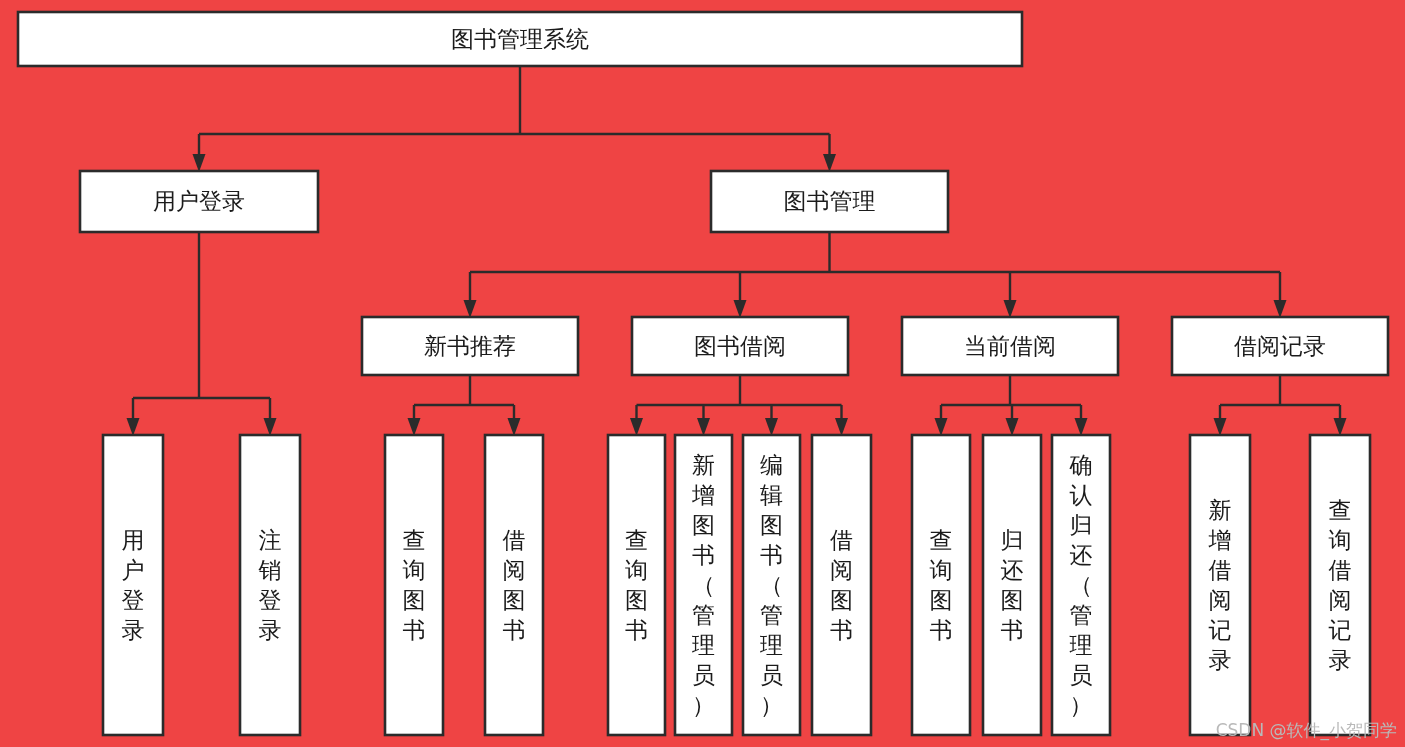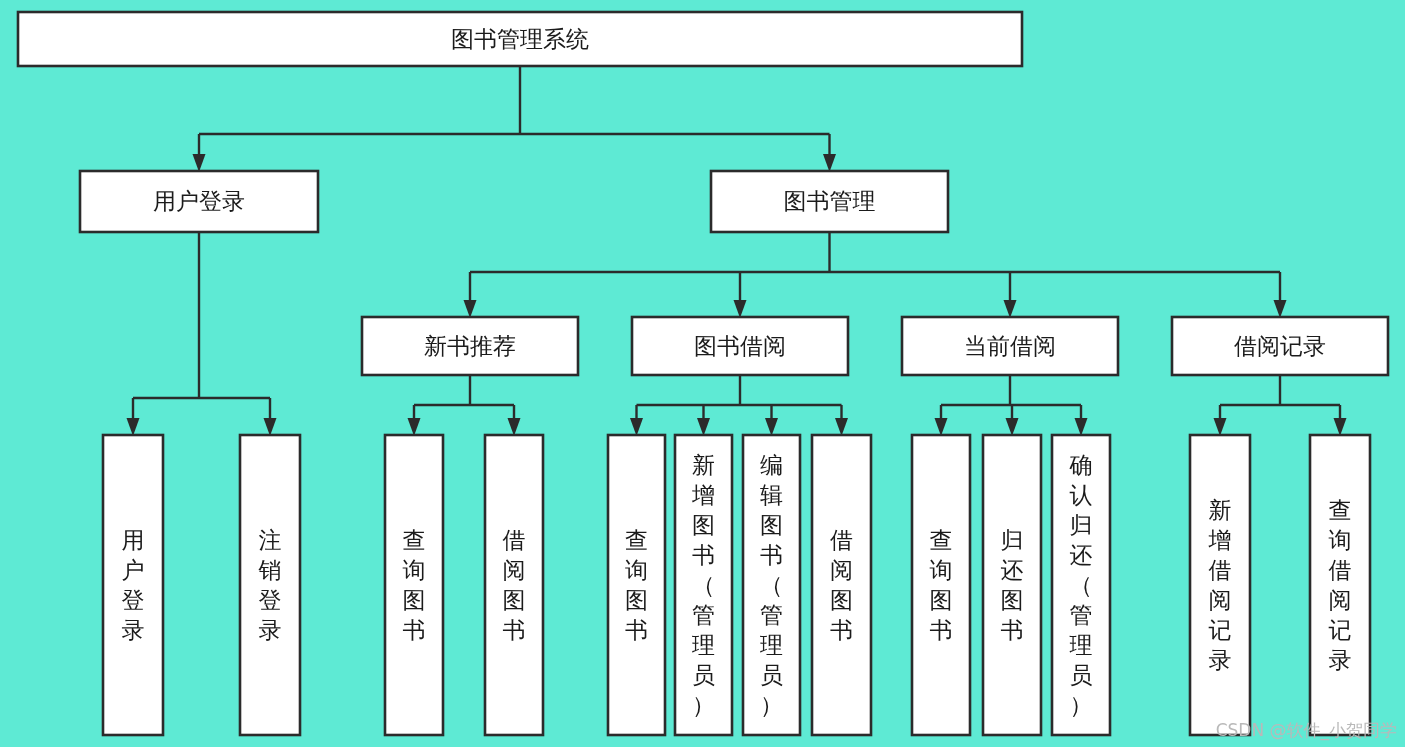--- a/index.html
+++ b/index.html
@@ -11,21 +11,21 @@
   body {
     width: 1405px;
     height: 747px;
     overflow: hidden;
     font-family: "DejaVu Sans", "Liberation Sans", sans-serif;
   }
   #diagram-root {
     position: relative;
     width: 1405px;
     height: 747px;
-    background: #5eead4;
+    background: #ef4444;
   }
   svg#chart-svg {
     position: absolute;
     left: 0;
     top: 0;
     width: 1405px;
     height: 747px;
     display: block;
   }
   .node-box {

